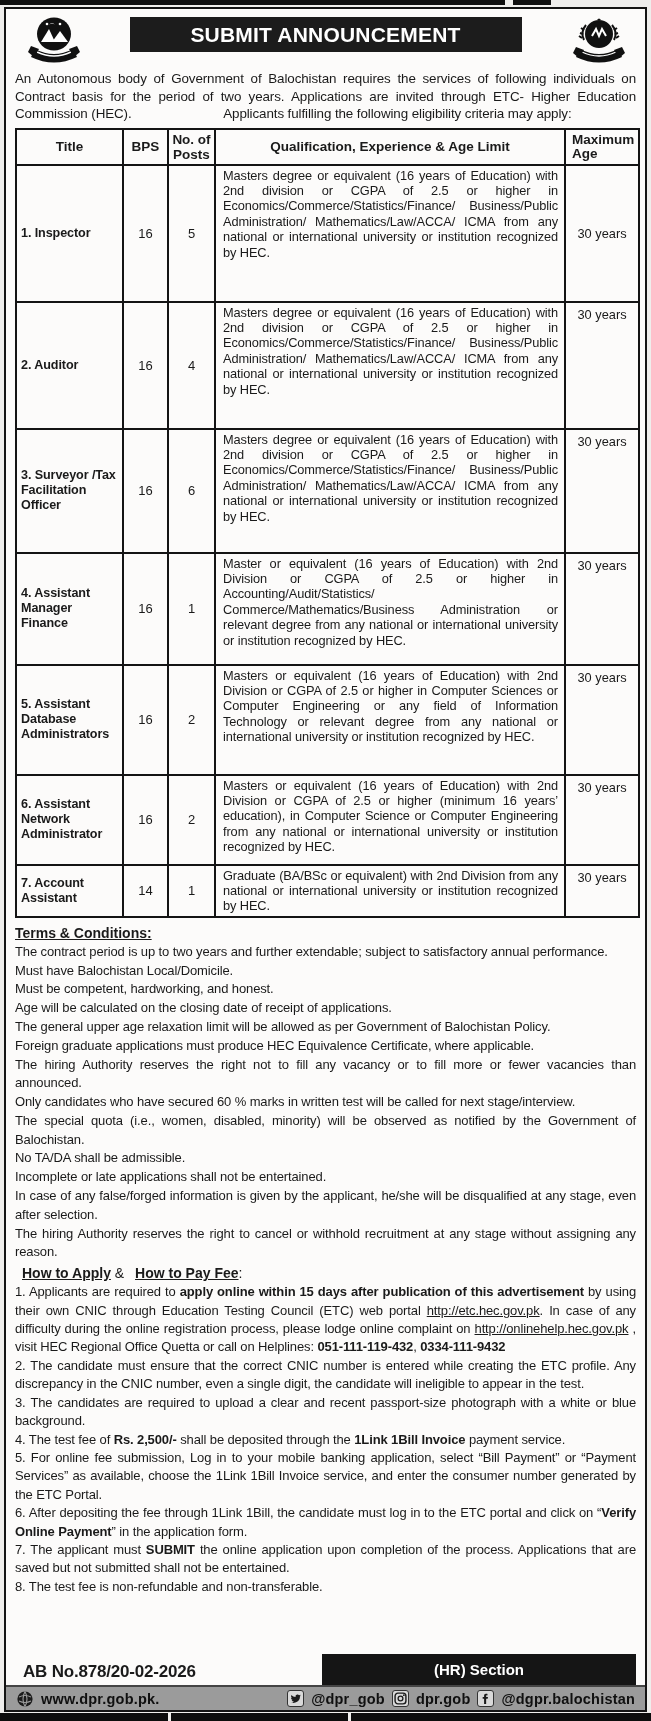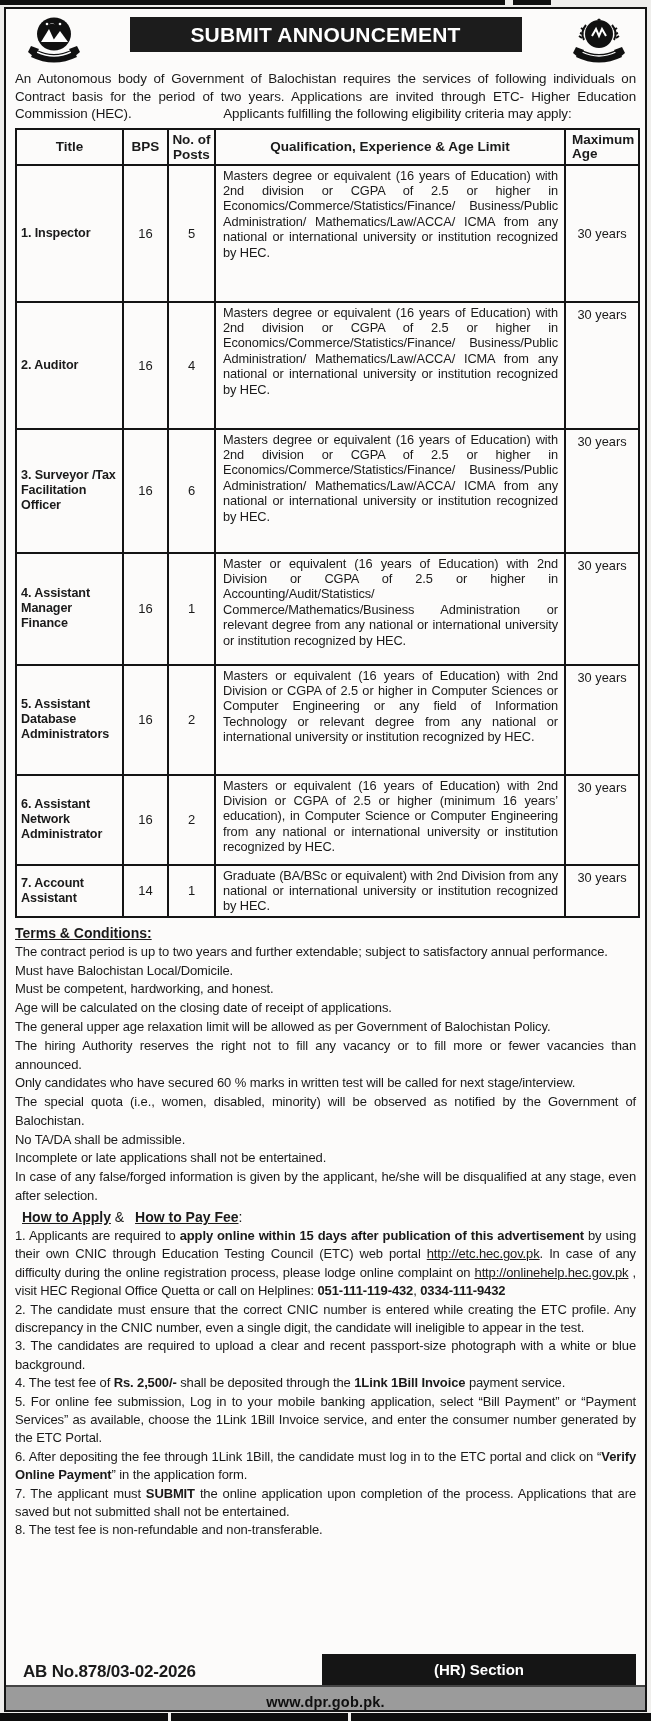--- a/index.html
+++ b/index.html
@@ -61,21 +61,21 @@
   .howto-h .u { font-weight:bold; text-decoration:underline;margin-left:7px; }
   .howto-item { font-size:13px; line-height:18.4px; text-align:justify; letter-spacing:-.12px; }
 
   
   .foot-row { margin-top:auto; display:flex; align-items:flex-end; justify-content:space-between; }
   .ab-no { font-size:17px; font-weight:bold; padding:0 0 3px 8px; letter-spacing:-.2px; }
   .hr-box { width:314px; height:31px; background:#151515; display:flex; align-items:center; justify-content:center; }
   .hr-box span { color:#fff; font-weight:bold; font-size:15px; }
   .social-bar {
     margin:0 -9px 0 -9px; height:25px; background:#9b9b9b; border-top:2px solid #444;
-    display:flex; align-items:center; padding:0 10px; gap:7px;flex-direction:column;
+    display:flex; align-items:center; padding:0 10px; gap:7px;
   }
   .social-bar .lbl { font-weight:bold; font-size:14.5px; color:#101010; letter-spacing:.2px; white-space:nowrap; }
   .social-bar .grow { flex:1; }
   .ic { display:inline-block; vertical-align:middle; }
   .ic-box { background:#d9d9d9; border:1px solid #333; border-radius:3px; width:17px; height:17px; display:flex; align-items:center; justify-content:center; }
 </style>
 </head>
 <body>
 
 <div class="top-strip">
@@ -188,42 +188,44 @@
   </tbody>
     </table>
 
   <div class="terms">
     <div class="sec-h">Terms &amp; Conditions:</div>
     <div class="term-item">The contract period is up to two years and further extendable; subject to satisfactory annual performance.</div>
     <div class="term-item">Must have Balochistan Local/Domicile.</div>
     <div class="term-item">Must be competent, hardworking, and honest.</div>
     <div class="term-item">Age will be calculated on the closing date of receipt of applications.</div>
     <div class="term-item">The general upper age relaxation limit will be allowed as per Government of Balochistan Policy.</div>
+    <div class="term-item">Foreign graduate applications must produce HEC Equivalence Certificate, where applicable.</div>
     <div class="term-item">The hiring Authority reserves the right not to fill any vacancy or to fill more or fewer vacancies than announced.</div>
     <div class="term-item">Only candidates who have secured 60 % marks in written test will be called for next stage/interview.</div>
     <div class="term-item">The special quota (i.e., women, disabled, minority) will be observed as notified by the Government of Balochistan.</div>
     <div class="term-item">No TA/DA shall be admissible.</div>
     <div class="term-item">Incomplete or late applications shall not be entertained.</div>
     <div class="term-item">In case of any false/forged information is given by the applicant, he/she will be disqualified at any stage, even after selection.</div>
+    <div class="term-item">The hiring Authority reserves the right to cancel or withhold recruitment at any stage without assigning any reason.</div>
   </div>
 
   <div class="howto">
     <div class="howto-h"><span class="u">How to Apply</span><span> &amp; </span><span class="u">How to Pay Fee</span><span>:</span></div>
     <div class="howto-item"><span>1. Applicants are required to </span><span style="font-weight: bold;">apply online within 15 days after publication of this advertisement</span><span> by using their own CNIC through Education Testing Council (ETC) web portal </span><span style="text-decoration: underline;">http://etc.hec.gov.pk</span><span>. In case of any difficulty during the online registration process, please lodge online complaint on </span><span style="text-decoration: underline;">http://onlinehelp.hec.gov.pk</span><span> , visit HEC Regional Office Quetta or call on Helplines: </span><span style="font-weight: bold;">051-111-119-432</span><span>, </span><span style="font-weight: bold;">0334-111-9432</span></div>
     <div class="howto-item"><span>2. The candidate must ensure that the correct CNIC number is entered while creating the ETC profile. Any discrepancy in the CNIC number, even a single digit, the candidate will ineligible to appear in the test.</span></div>
     <div class="howto-item"><span>3. The candidates are required to upload a clear and recent passport-size photograph with a white or blue background.</span></div>
     <div class="howto-item"><span>4. The test fee of </span><span style="font-weight: bold;">Rs. 2,500/-</span><span> shall be deposited through the </span><span style="font-weight: bold;">1Link 1Bill Invoice</span><span> payment service.</span></div>
     <div class="howto-item"><span>5. For online fee submission, Log in to your mobile banking application, select “Bill Payment” or “Payment Services” as available, choose the 1Link 1Bill Invoice service, and enter the consumer number generated by the ETC Portal.</span></div>
     <div class="howto-item"><span>6. After depositing the fee through 1Link 1Bill, the candidate must log in to the ETC portal and click on “</span><span style="font-weight: bold;">Verify Online Payment</span><span>” in the application form.</span></div>
     <div class="howto-item"><span>7. The applicant must </span><span style="font-weight: bold;">SUBMIT</span><span> the online application upon completion of the process. Applications that are saved but not submitted shall not be entertained.</span></div>
     <div class="howto-item"><span>8. The test fee is non-refundable and non-transferable.</span></div>
   </div>
 
   <div class="foot-row">
-    <div class="ab-no">AB No.878/03-02-2026</div>
+    <div class="ab-no">AB No.878/20-02-2026</div>
     <div class="hr-box">
       <span>(HR) Section</span>
     </div>
   </div>
 
   <div class="social-bar">
     <svg class="ic" width="18" height="18" viewBox="0 0 18 18">
       <circle cx="9" cy="9" r="7.6" fill="#1b1b1b"></circle>
       <path d="M3 7 q6 -3 12 0 M3 11 q6 3 12 0" stroke="#9b9b9b" stroke-width="1.2" fill="none"></path>
       <path d="M9 1.5 q4 7.5 0 15 M9 1.5 q-4 7.5 0 15" stroke="#9b9b9b" stroke-width="1.1" fill="none"></path>

